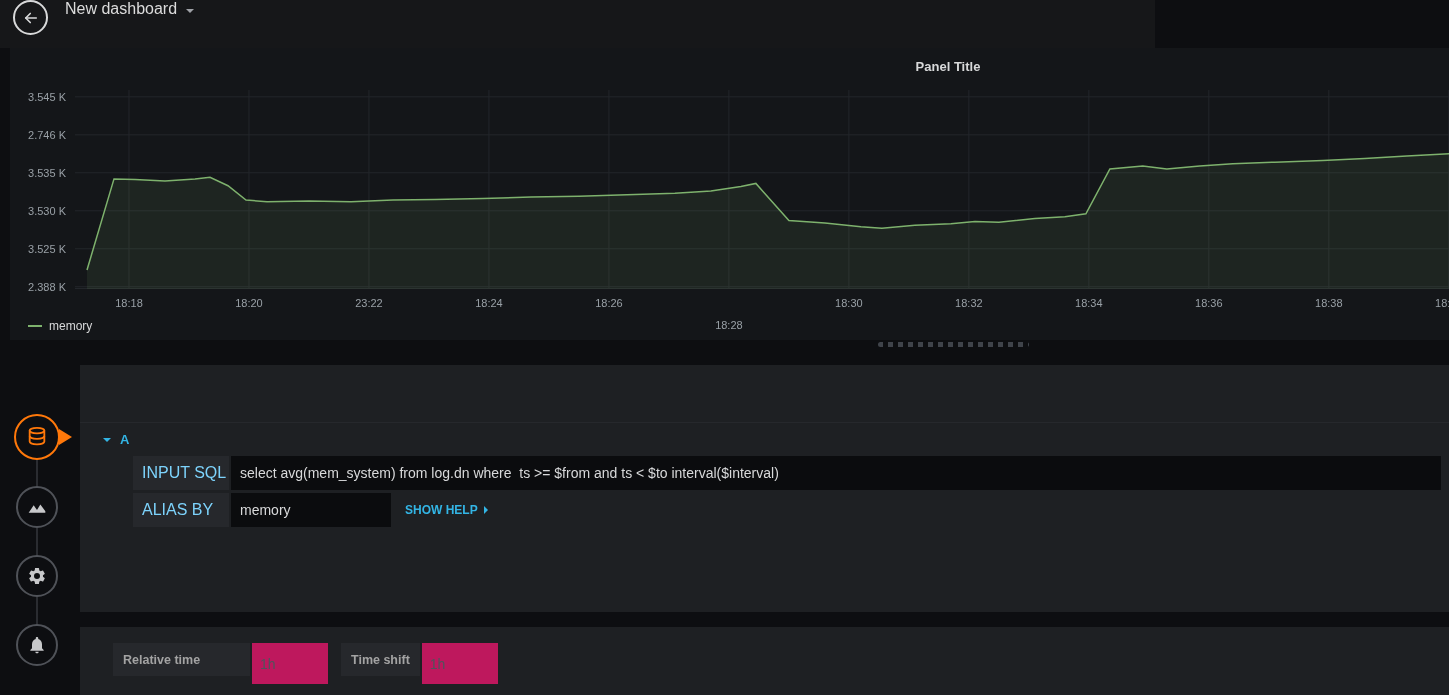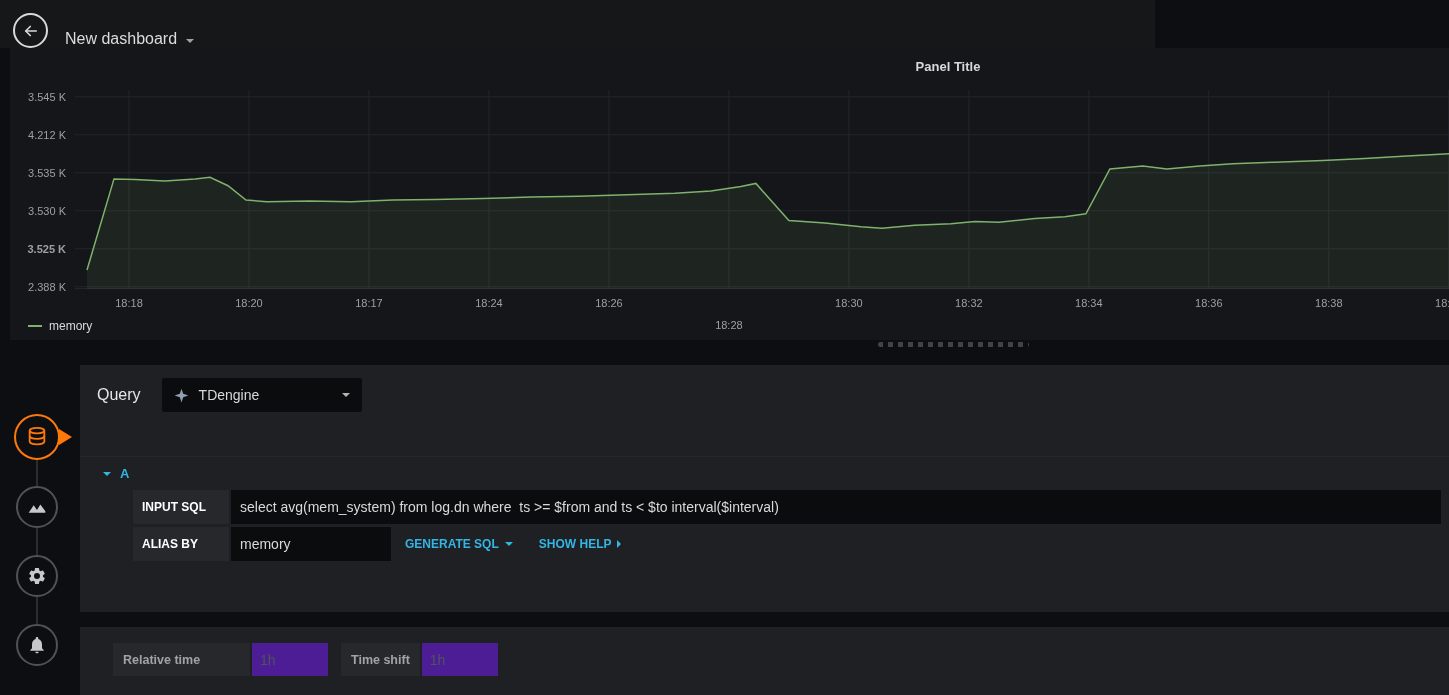--- a/index.html
+++ b/index.html
@@ -1,20 +1,20 @@
 <!DOCTYPE html>
 <html><head>
 <meta charset="utf-8">
 <style>
   *{margin:0;padding:0;box-sizing:border-box}
   html,body{width:1449px;height:695px}
   body{position:relative;overflow:hidden;background:#0d0e11;font-family:"Liberation Sans",sans-serif;color:#d8d9da}
 
   
-  .topbar{position:absolute;top:0;left:0;width:1155px;height:48px;background:#161719;display:flex;align-items:flex-end;padding-left:13px;gap:17px}
+  .topbar{position:absolute;top:0;left:0;width:1155px;height:48px;background:#161719;display:flex;align-items:flex-start;padding-left:13px;gap:17px}
   .back-btn{width:35px;height:35px;border-radius:50%;border:2px solid #d8d9da;background:transparent;display:flex;align-items:center;justify-content:center;color:#d8d9da;cursor:pointer;flex:0 0 auto}
   .dash-title{display:flex;align-items:center;gap:9px;font-size:16px;font-weight:500;color:#dcdcdc;cursor:pointer}
   .caret-down{width:0;height:0;border-left:4px solid transparent;border-right:4px solid transparent;border-top:4px solid currentcolor;display:inline-block}
   .caret-right{width:0;height:0;border-top:4px solid transparent;border-bottom:4px solid transparent;border-left:4px solid currentcolor;display:inline-block}
   .dash-title .caret-down{color:#9fa2a7;margin-top:3px}
 
   
   .panel{position:absolute;left:10px;top:48px;width:1876px;height:292px;background:#141619}
   .panel-title{position:absolute;top:11px;left:0;width:100%;text-align:center;font-size:13px;font-weight:700;color:#d8d9da;cursor:pointer}
   .plot-wrap{position:absolute;left:65px;top:42px;width:1390px;height:199px}
@@ -42,32 +42,32 @@
   .editor{position:absolute;left:80px;top:365px;width:1369px;height:247px;background:#1e2023;padding-top:13px}
   .query-header{display:flex;align-items:center;gap:21px;padding-left:17px;height:34px}
   .query-title{font-size:16px;font-weight:500;color:#e6e6e6}
   .ds-picker{width:200px;height:34px;background:#0b0c0e;border-radius:2px;display:flex;align-items:center;padding:0 12px;gap:10px;cursor:pointer}
   .ds-name{font-size:14px;color:#d8d9da;flex:1}
   .ds-picker .caret-down{color:#b3b5b8}
   .ref-section{margin-top:44px;border-top:1px solid #26282c}
   .ref-header{display:flex;align-items:center;gap:9px;padding:9px 0 9px 23px;color:#33b5e5;font-size:13px;font-weight:700;cursor:pointer}
   .query-rows{padding:0 8px 0 53px}
   .form-row{display:flex;margin-bottom:3px}
-  .form-label{width:96px;min-width:96px;height:34px;background:#26282c;color:#ffffff;font-size:12px;font-weight:700;display:flex;align-items:center;padding-left:9px;margin-right:2px;white-space:nowrap}
+  .form-label{width:96px;min-width:96px;height:34px;background:#26282c;color:#7dd3fc;font-size:16px;font-weight:400;display:flex;align-items:center;padding-left:9px;margin-right:2px;white-space:nowrap}
   .sql-input{flex:1;height:34px;background:#0b0c0e;border:0;outline:0;color:#d8d9da;font-size:14px;font-family:"Liberation Sans",sans-serif;padding:0 9px}
   .alias-input{width:160px;height:34px;background:#0b0c0e;border:0;outline:0;color:#d8d9da;font-size:14px;font-family:"Liberation Sans",sans-serif;padding:0 9px}
   .text-btn{height:34px;display:flex;align-items:center;gap:6px;padding:0 12px;margin-left:2px;color:#33b5e5;font-size:12px;font-weight:700;background:transparent;border:0;cursor:pointer;font-family:"Liberation Sans",sans-serif;white-space:nowrap}
   .generated-sql{margin:15px 8px 0 53px;font-family:"DejaVu Sans Mono",monospace;font-size:13px;color:#d8d9da;white-space:nowrap;overflow:hidden}
 
   
   .options{position:absolute;left:80px;top:627px;width:1369px;height:68px;background:#1e2023;display:flex;align-items:flex-start;padding:16px 0 0 33px}
   .opt-group{display:flex;margin-right:13px}
   .opt-label{height:33px;background:#26282c;display:flex;align-items:center;padding:0 10px;font-size:12.5px;font-weight:600;color:#a3a3a3;margin-right:2px;white-space:nowrap}
   .opt-label.rt{width:137px}
-  .opt-input{width:76px;height:33px;background:#4c1d95;border:0;outline:0;color:#d8d9da;font-size:14px;font-family:"Liberation Sans",sans-serif;padding:10px 8px}
+  .opt-input{width:76px;height:41px;background:#be185d;border:0;outline:0;color:#d8d9da;font-size:14px;font-family:"Liberation Sans",sans-serif;padding:10px 8px}
   .opt-input::placeholder{color:#4f545c}
 </style>
 </head>
 <body>
 
 <div class="topbar">
   <button class="back-btn">
     <span style="display:flex">
       <svg width="18" height="18" viewBox="0 0 24 24" fill="none" stroke="currentColor" stroke-width="2.2" stroke-linecap="round" stroke-linejoin="round">
           <path d="M19 12H5"></path>
@@ -103,30 +103,30 @@
         <line x1="1133.8368580060421" y1="0" x2="1133.8368580060421" y2="199" stroke="#23262b" stroke-width="1"></line>
         <line x1="1253.8195943029777" y1="0" x2="1253.8195943029777" y2="199" stroke="#23262b" stroke-width="1"></line>
         <line x1="1373.8023305999134" y1="0" x2="1373.8023305999134" y2="199" stroke="#23262b" stroke-width="1"></line>
         <line x1="0" y1="198.5" x2="1390" y2="198.5" stroke="#23262b" stroke-width="1"></line>
         <polygon points="12.0,180.0 39.0,88.9 60.0,89.6 90.0,91.1 120.0,88.9 135.0,87.3 153.0,95.7 171.0,110.1 192.0,111.7 234.0,110.9 276.0,111.7 318.0,110.1 359.9,109.4 407.9,108.6 455.9,107.1 503.9,106.3 551.9,104.8 599.9,103.3 635.9,101.0 665.9,96.5 680.9,93.4 713.9,130.6 749.9,132.9 785.9,136.7 806.9,138.2 839.9,135.2 875.9,133.7 899.9,131.4 923.9,132.2 959.9,128.4 989.9,126.8 1010.9,123.8 1034.9,79.0 1067.8,76.0 1091.8,79.0 1124.8,76.0 1157.8,73.7 1199.8,72.2 1247.8,70.6 1289.8,68.4 1331.8,66.1 1385.8,63.0 1385.8,199 12.0,199" fill="rgba(126,178,109,0.10)"></polygon>
         <polyline points="12.0,180.0 39.0,88.9 60.0,89.6 90.0,91.1 120.0,88.9 135.0,87.3 153.0,95.7 171.0,110.1 192.0,111.7 234.0,110.9 276.0,111.7 318.0,110.1 359.9,109.4 407.9,108.6 455.9,107.1 503.9,106.3 551.9,104.8 599.9,103.3 635.9,101.0 665.9,96.5 680.9,93.4 713.9,130.6 749.9,132.9 785.9,136.7 806.9,138.2 839.9,135.2 875.9,133.7 899.9,131.4 923.9,132.2 959.9,128.4 989.9,126.8 1010.9,123.8 1034.9,79.0 1067.8,76.0 1091.8,79.0 1124.8,76.0 1157.8,73.7 1199.8,72.2 1247.8,70.6 1289.8,68.4 1331.8,66.1 1385.8,63.0" fill="none" stroke="#7eb26d" stroke-width="1.5"></polyline>
       </svg>
   </div>
   <div class="y-labels">
       <div style="top: 42.8359px;">3.545 K</div>
-      <div style="top: 80.813px;">4.212 K</div>
+      <div style="top: 80.813px;">2.746 K</div>
       <div style="top: 118.79px;">3.535 K</div>
       <div style="top: 156.767px;">3.530 K</div>
-      <div style="top: 194.744px; font-weight: bold;">3.525 K</div>
+      <div style="top: 194.744px;">3.525 K</div>
       <div style="top: 232.721px;">2.388 K</div>
     </div>
   <div class="x-labels">
       <div style="left: 90.9922px; top: 249px;">18:18</div>
       <div style="left: 210.975px; top: 249px;">18:20</div>
-      <div style="left: 330.958px; top: 249px;">18:17</div>
+      <div style="left: 330.958px; top: 249px;">23:22</div>
       <div style="left: 450.94px; top: 249px;">18:24</div>
       <div style="left: 570.923px; top: 249px;">18:26</div>
       <div style="left: 690.906px; top: 249px; margin-top: 22px;">18:28</div>
       <div style="left: 810.889px; top: 249px;">18:30</div>
       <div style="left: 930.871px; top: 249px;">18:32</div>
       <div style="left: 1050.85px; top: 249px;">18:34</div>
       <div style="left: 1170.84px; top: 249px;">18:36</div>
       <div style="left: 1290.82px; top: 249px;">18:38</div>
       <div style="left: 1410.8px; top: 249px;">18:40</div>
     </div>
@@ -165,52 +165,36 @@
 </div>
 <div class="tab tab-bell">
   <span style="display:flex">
     <svg width="20" height="20" viewBox="0 0 24 24" fill="currentColor">
         <path d="M12 22c1.1 0 2-.9 2-2h-4c0 1.1.9 2 2 2zm6-6v-5c0-3.07-1.63-5.64-4.5-6.32V4c0-.83-.67-1.5-1.5-1.5s-1.5.67-1.5 1.5v.68C7.64 5.36 6 7.92 6 11v5l-2 2v1h16v-1l-2-2z"></path>
       </svg>
   </span>
 </div>
 
 <div class="editor">
-  <div class="query-header">
-    <span class="query-title">Query</span>
-    <div class="ds-picker">
-      <span style="display:flex">
-        <svg width="15" height="15" viewBox="0 0 24 24" fill="#8fa0b3">
-            <path d="M12 1l2.7 8.3L23 12l-8.3 2.7L12 23l-2.7-8.3L1 12l8.3-2.7z"></path>
-          </svg>
-      </span>
-      <span class="ds-name">TDengine</span>
-      <span class="caret-down"></span>
-    </div>
-  </div>
 
   <div class="ref-section">
     <div class="ref-header">
       <span class="caret-down"></span>
       <span>A</span>
     </div>
 
     <div class="query-rows">
       <div class="form-row">
         <div class="form-label">INPUT SQL</div>
         <input class="sql-input" type="text" value="select avg(mem_system) from log.dn where  ts &gt;= $from and ts &lt; $to interval($interval)" style="">
       </div>
       <div class="form-row">
         <div class="form-label">ALIAS BY</div>
         <input class="alias-input" type="text" value="memory" style="">
         <button class="text-btn">
-          <span>GENERATE SQL</span>
-          <span class="caret-down"></span>
-        </button>
-        <button class="text-btn">
           <span>SHOW HELP</span>
           <span class="caret-right"></span>
         </button>
       </div>
     </div>
   </div>
 </div>
 
 <div class="options">
   <div class="opt-group">

